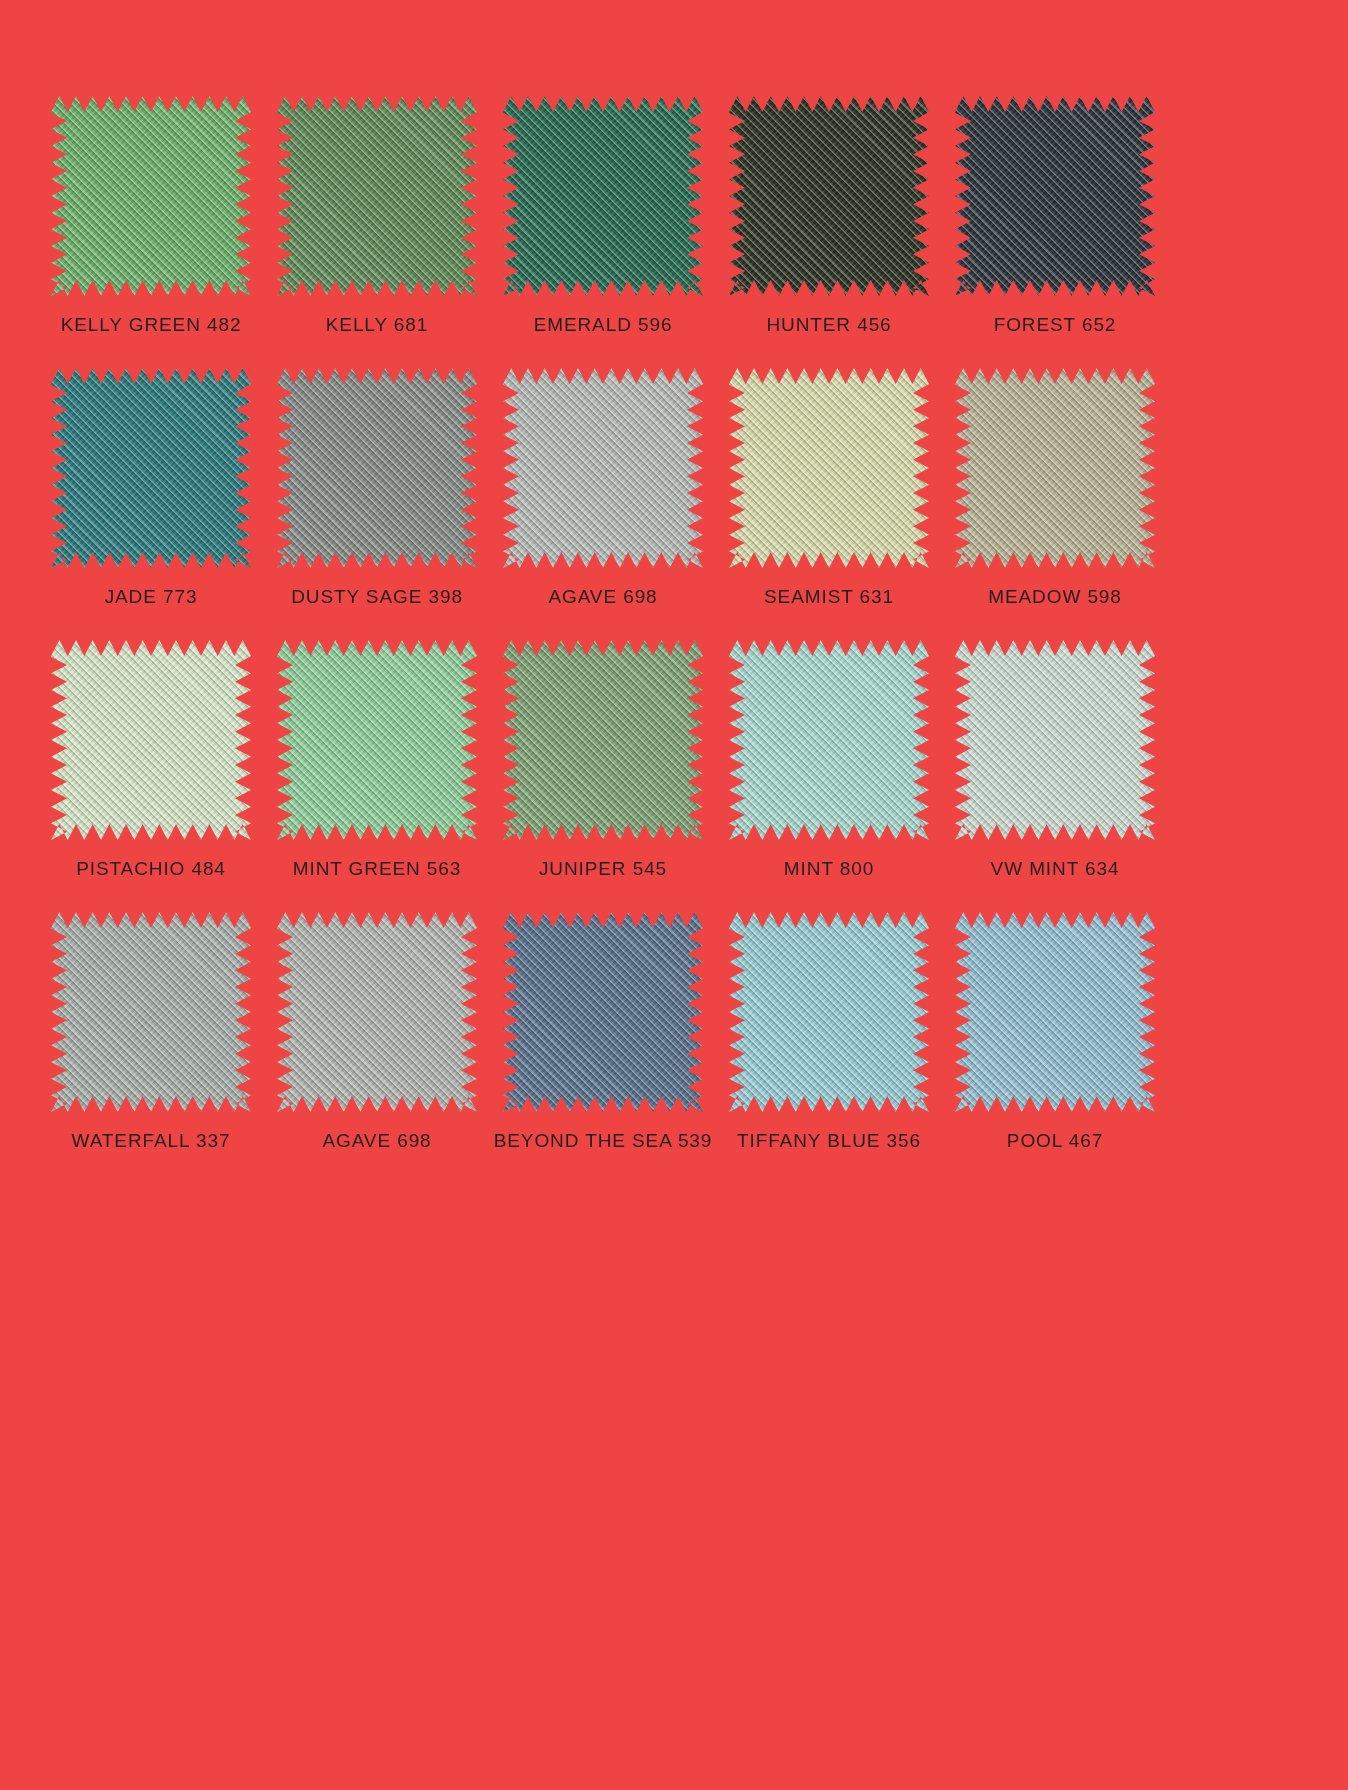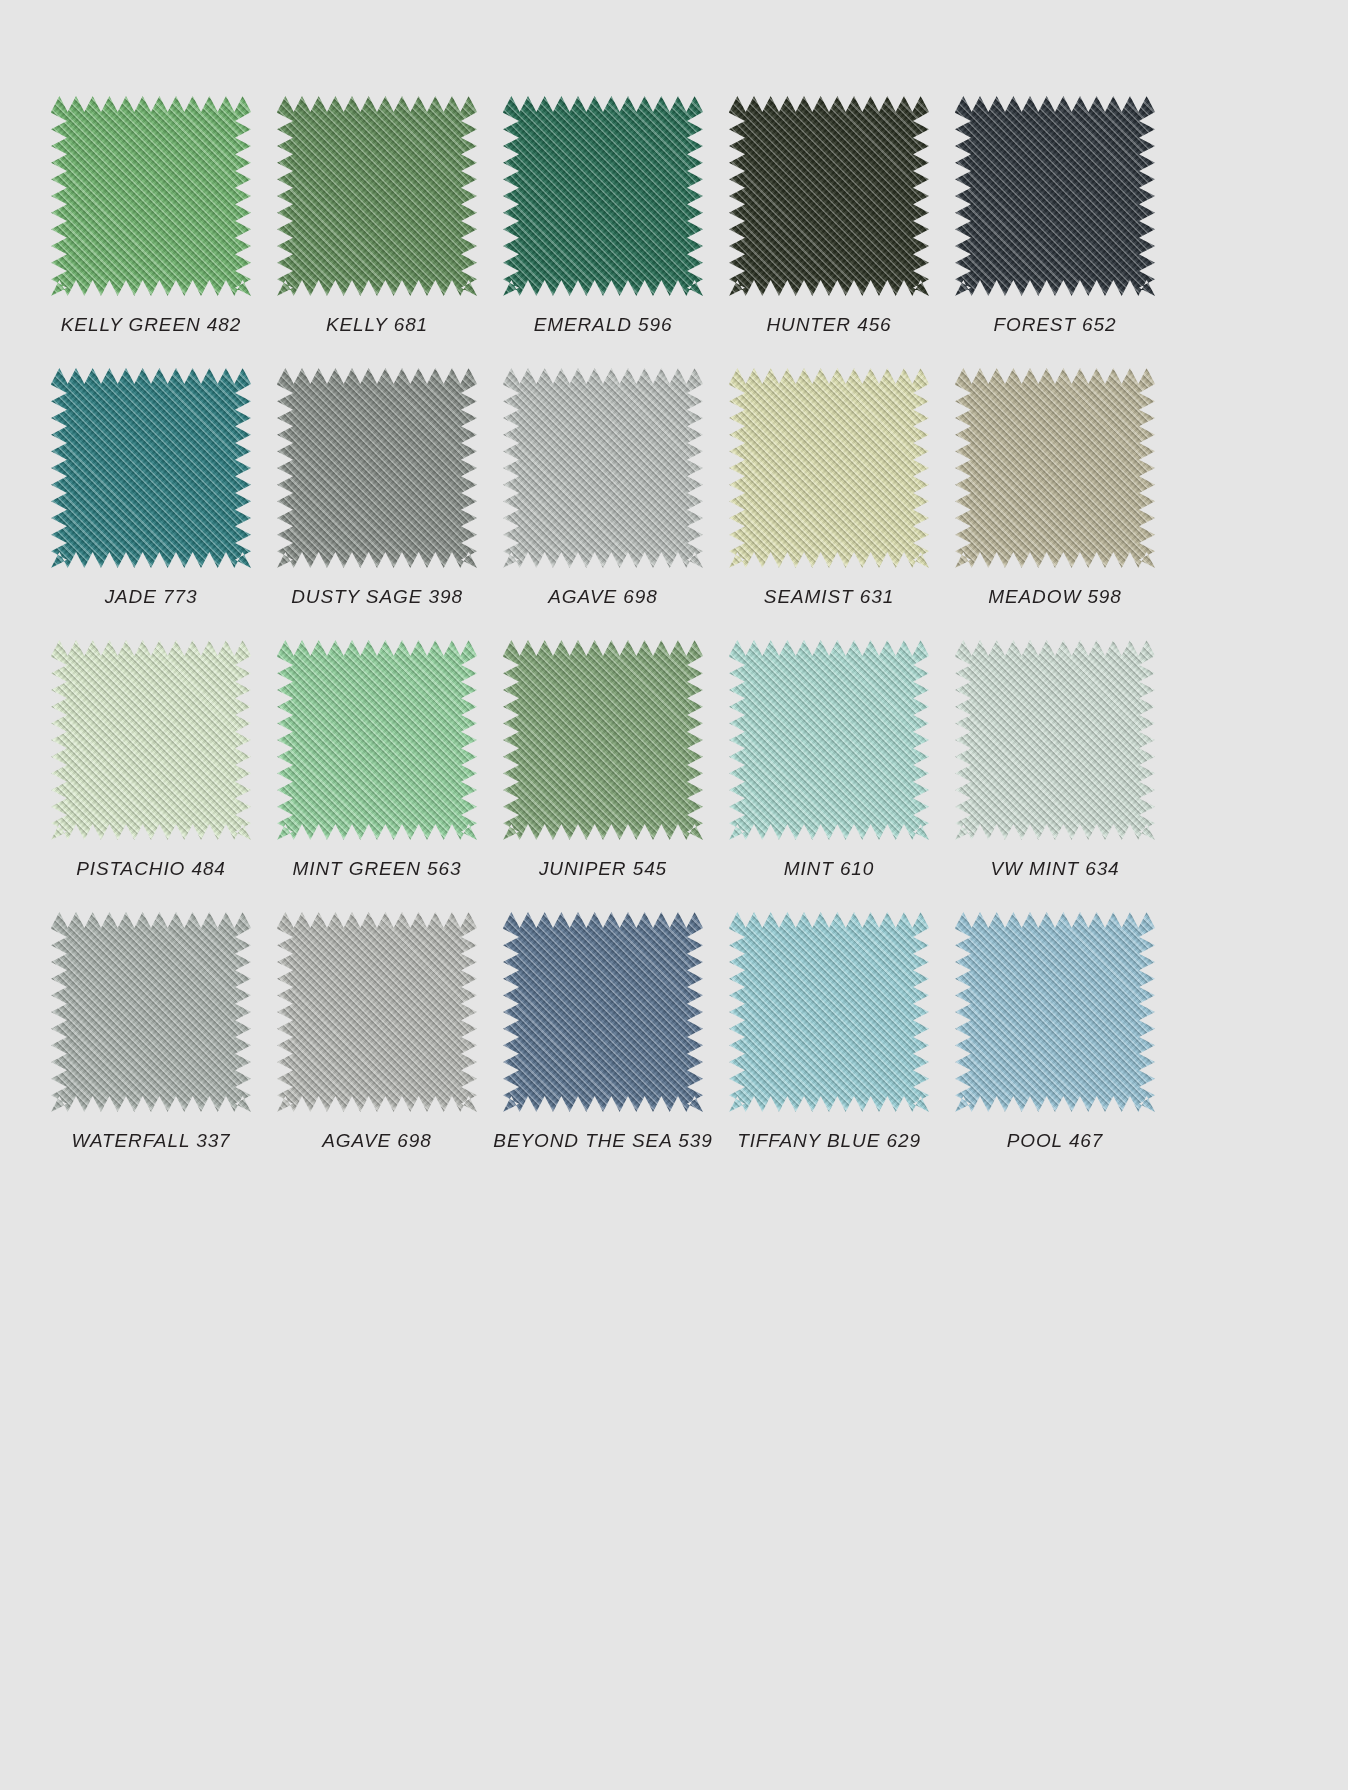--- a/index.html
+++ b/index.html
@@ -13,22 +13,21 @@
     width: 1348px;
     height: 1790px;
     font-family: "Liberation Sans", sans-serif;
     overflow: hidden;
   }
 
   #swatch-chart {
     width: 1348px;
     height: 1790px;
     padding: 96px 30px 0 30px;
-    background: #e5e5e5;
-    font-style: italic;
+    background: #ef4444;
   }
 
   .swatch-grid {
     display: grid;
     grid-template-columns: repeat(5, 226px);
     justify-content: start;
     row-gap: 0px;
     column-gap: 0px;
     margin-left: 8px;
   }
@@ -193,21 +192,21 @@
       <div class="swatch-cell">
         <div class="swatch-wrap">
           <div class="swatch" style="background-color: rgb(127, 163, 117);"></div>
         </div>
         <div class="swatch-label">JUNIPER 545</div>
       </div>
       <div class="swatch-cell">
         <div class="swatch-wrap">
           <div class="swatch" style="background-color: rgb(168, 216, 207);"></div>
         </div>
-        <div class="swatch-label">MINT 610</div>
+        <div class="swatch-label">MINT 800</div>
       </div>
       <div class="swatch-cell">
         <div class="swatch-wrap">
           <div class="swatch" style="background-color: rgb(204, 220, 210);"></div>
         </div>
         <div class="swatch-label">VW MINT 634</div>
       </div>
       <div class="swatch-cell">
         <div class="swatch-wrap">
           <div class="swatch" style="background-color: rgb(168, 176, 171);"></div>
@@ -223,21 +222,21 @@
       <div class="swatch-cell">
         <div class="swatch-wrap">
           <div class="swatch" style="background-color: rgb(89, 114, 142);"></div>
         </div>
         <div class="swatch-label">BEYOND THE SEA 539</div>
       </div>
       <div class="swatch-cell">
         <div class="swatch-wrap">
           <div class="swatch" style="background-color: rgb(151, 205, 212);"></div>
         </div>
-        <div class="swatch-label">TIFFANY BLUE 629</div>
+        <div class="swatch-label">TIFFANY BLUE 356</div>
       </div>
       <div class="swatch-cell">
         <div class="swatch-wrap">
           <div class="swatch" style="background-color: rgb(148, 192, 210);"></div>
         </div>
         <div class="swatch-label">POOL 467</div>
       </div>
       <div class="swatch-cell empty"></div>
     </div>
 </div>

